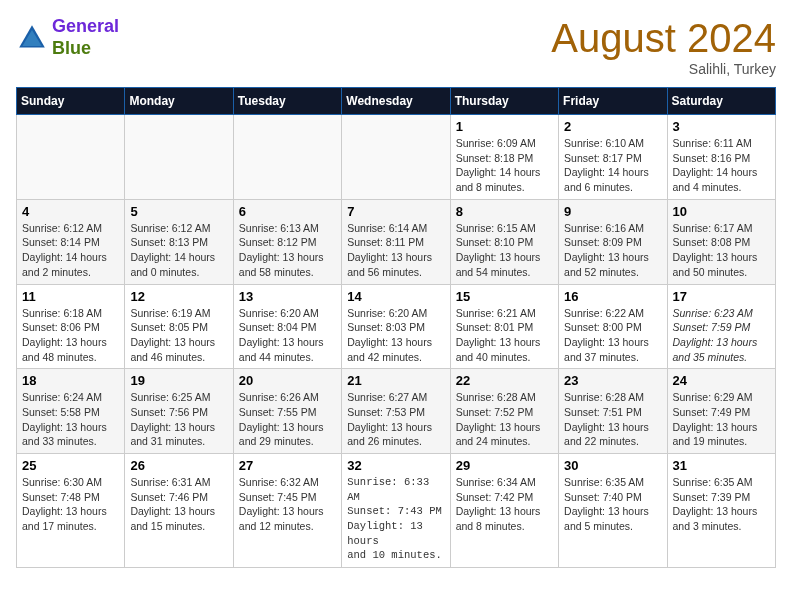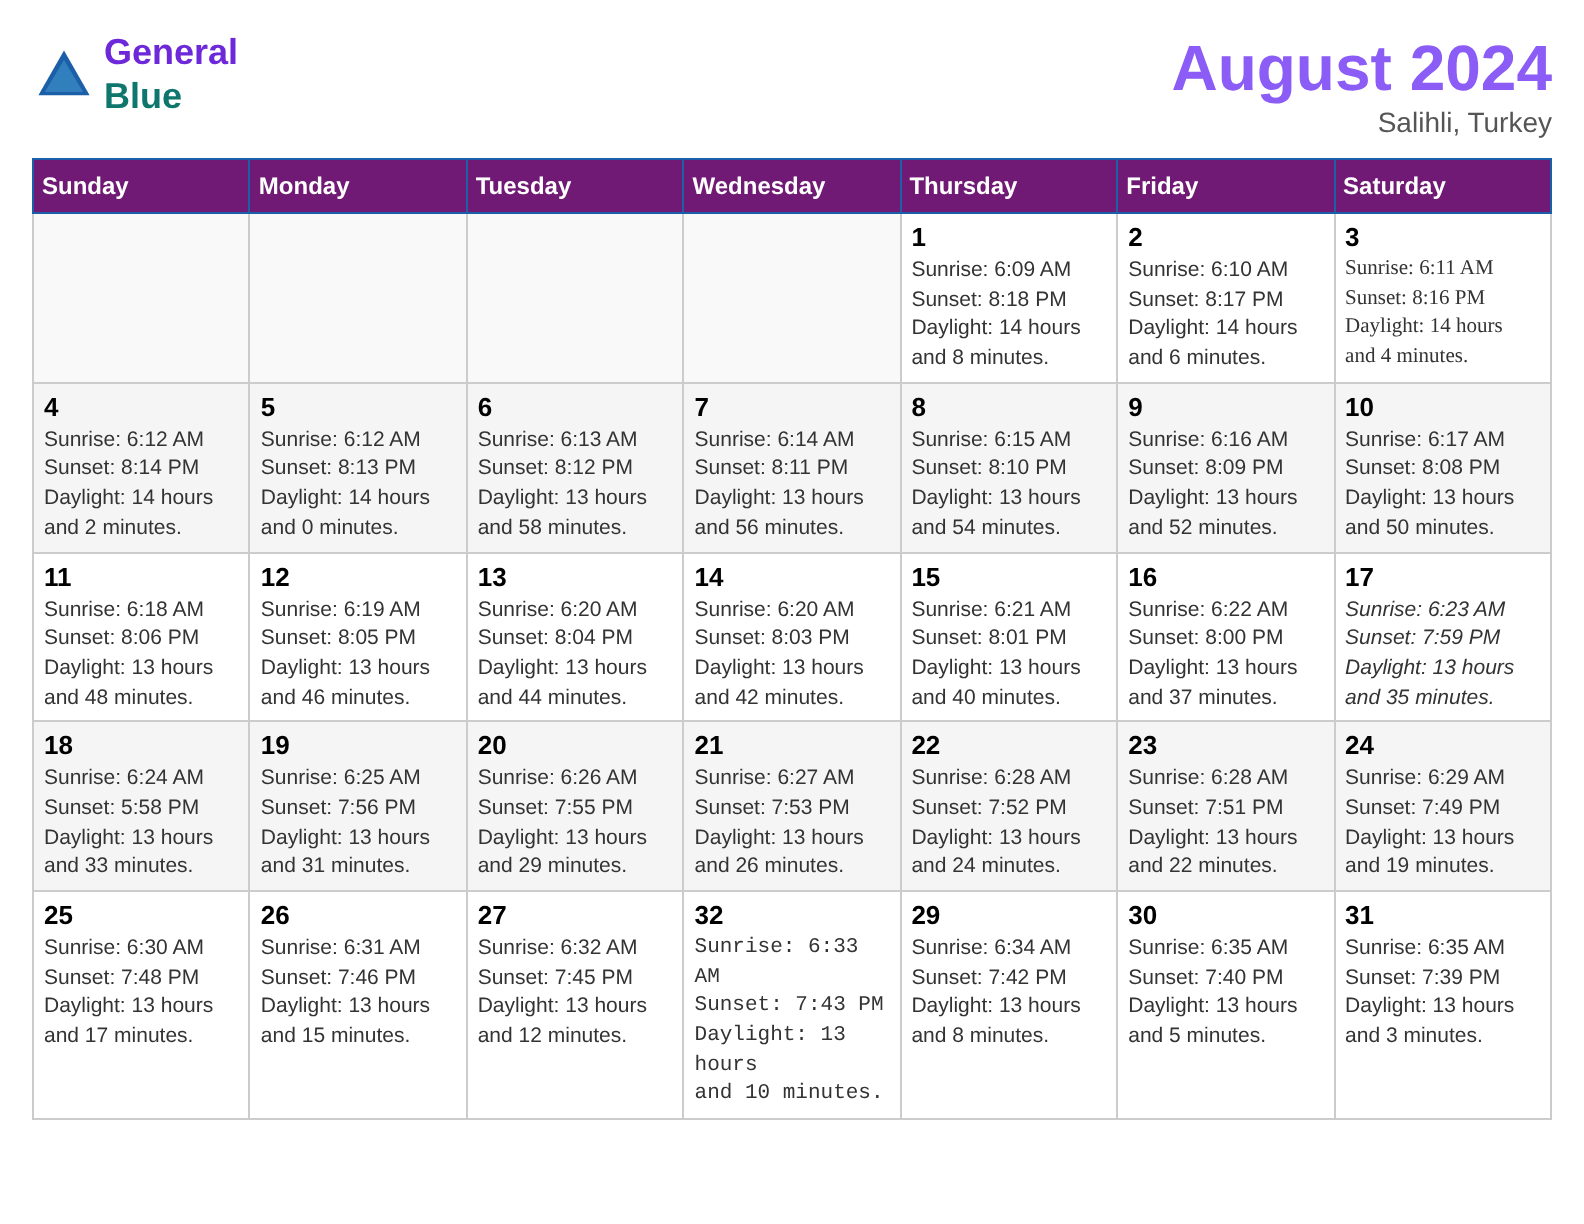--- a/index.html
+++ b/index.html
@@ -20,44 +20,44 @@
       display: flex;
       align-items: center;
       gap: 4px;
     }
     .logo-text {
       font-size: 18px;
       font-weight: bold;
       line-height: 1.2;
     }
     .logo-text .general { color: #6d28d9; }
-    .logo-text .blue { color: #0f766e; }
+    .logo-text .blue { color: #4d7c0f; }
     .logo-icon {
       width: 32px;
       height: 32px;
     }
     .title-block {
       text-align: right;
     }
     .month-year {
-      font-size: 32px;
-      color: #8b5cf6;
-      font-weight: bold;
+      font-size: 40px;
+      color: #a16207;
+      font-weight: normal;
     }
     .location {
       font-size: 14px;
       color: #555;
     }
     .calendar {
       width: 100%;
       border-collapse: collapse;
       font-size: 11px;
     }
     .calendar th {
-      background: #701a75;
+      background: #0f172a;
       color: #fff;
       padding: 6px 4px;
       text-align: left;
       font-size: 12px;
       border: 1px solid #1a5fa8;
     }
     .calendar td {
       border: 1px solid #ccc;
       vertical-align: top;
       padding: 4px 5px;
@@ -133,21 +133,21 @@
         </td>
         <td>
           <span class="day-number">2</span>
           <div class="day-info" style="white-space: pre-line;">Sunrise: 6:10 AM
 Sunset: 8:17 PM
 Daylight: 14 hours
 and 6 minutes.</div>
         </td>
         <td>
           <span class="day-number">3</span>
-          <div class="day-info" style="white-space: pre-line; font-family: Liberation Serif, serif;">Sunrise: 6:11 AM
+          <div class="day-info" style="white-space: pre-line;">Sunrise: 6:11 AM
 Sunset: 8:16 PM
 Daylight: 14 hours
 and 4 minutes.</div>
         </td>
       </tr>
       <tr class="row-alt">
         <td>
           <span class="day-number">4</span>
           <div class="day-info" style="white-space: pre-line;">Sunrise: 6:12 AM
 Sunset: 8:14 PM

